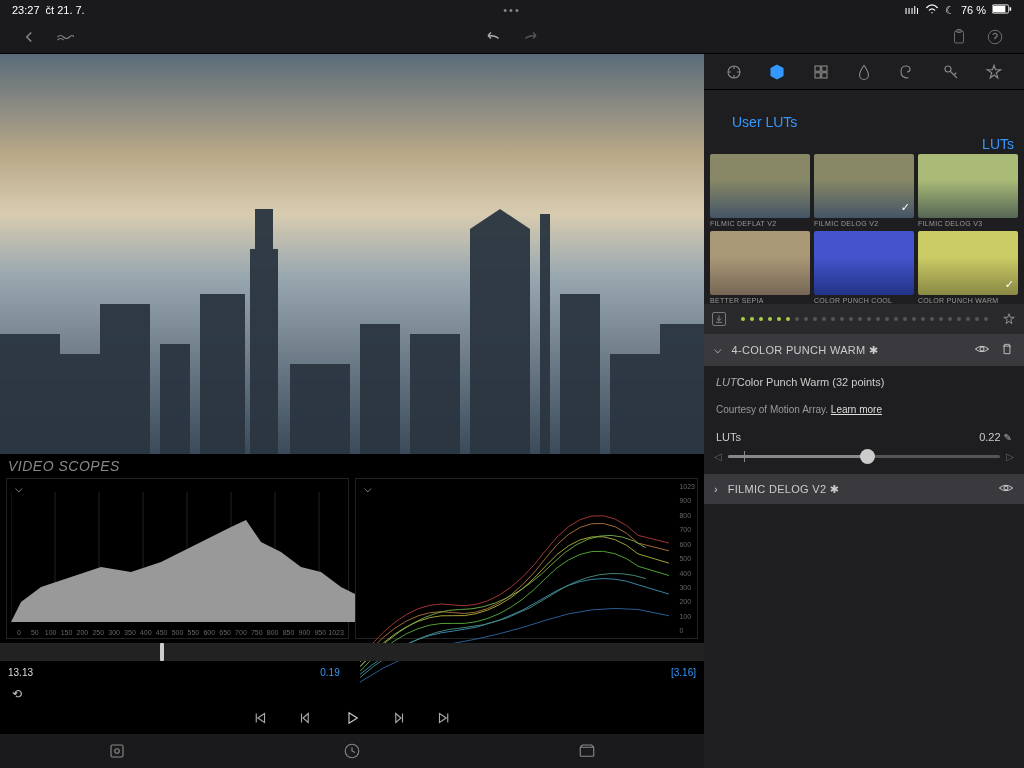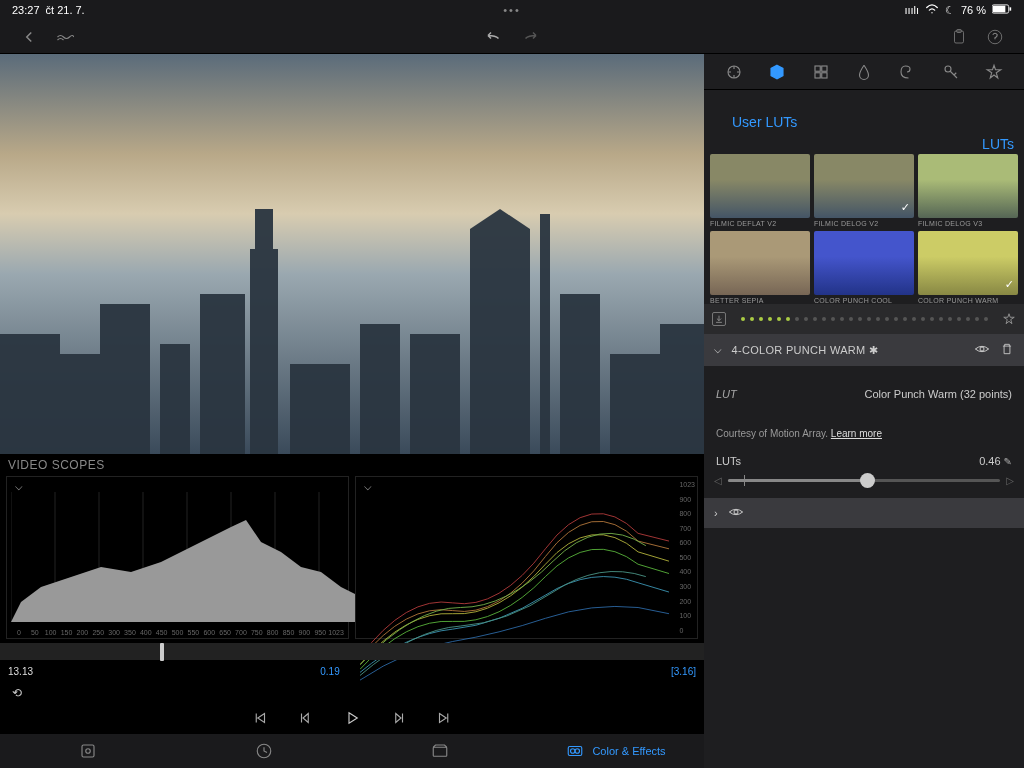--- a/index.html
+++ b/index.html
@@ -21,21 +21,21 @@
 
 
 .main { flex: 1; display: flex; overflow: hidden; }
 .left-panel { width: 704px; display: flex; flex-direction: column; background: #000; }
 .right-panel { width: 320px; background: #1e1e20; display: flex; flex-direction: column; overflow: hidden; }
 
 
 .preview { height: 400px; background: linear-gradient(to bottom, #6b7b8a 0%, #b8a888 20%, #d4c8a8 35%, #8899aa 50%, #556677 70%, #334455 100%); position: relative; }
 
 
-.scopes-label { font-size: 12px; color: #888; padding: 4px 8px; letter-spacing: 0.5px; }
+.scopes-label { font-size: 14px; color: #888; padding: 4px 8px; letter-spacing: 0.5px; font-style: italic; }
 .scopes { height: 170px; display: flex; background: #000; padding: 0 6px 4px 6px; gap: 6px; }
 .scope-panel { flex: 1; background: #000; border: 1px solid #222; position: relative; }
 .scope-chevron { position: absolute; top: 4px; left: 8px; color: #aaa; font-size: 10px; }
 .histogram { position: absolute; bottom: 16px; left: 4px; right: 4px; height: 130px; }
 .histo-x { position: absolute; bottom: 2px; left: 4px; right: 4px; display: flex; justify-content: space-between; font-size: 7px; color: #666; }
 .histo-x span { flex: 1; text-align: center; }
 .waveform-y { position: absolute; right: 2px; top: 4px; bottom: 4px; display: flex; flex-direction: column; justify-content: space-between; font-size: 7px; color: #666; }
 .waveform-viz { position: absolute; left: 4px; right: 28px; top: 10px; bottom: 6px; }
 
 
@@ -75,21 +75,21 @@
 .dot-row { display: flex; align-items: center; padding: 6px 8px; gap: 4px; background: #2a2a2c; }
 .dot-row .dl-icon { width: 14px; height: 14px; border: 1px solid #777; border-radius: 2px; display:flex;align-items:center;justify-content:center; }
 .dots { flex: 1; display: flex; gap: 5px; justify-content: center; }
 .dot { width: 4px; height: 4px; border-radius: 50%; background: #555; }
 .dot.on { background: #aacc44; }
 
 .section-header { display: flex; align-items: center; padding: 8px 10px; background: #3a3a3e; gap: 10px; font-size: 11px; }
 .section-header .chev { font-size: 10px; color: #ccc; }
 .section-title { flex: 1; letter-spacing: 0.3px; }
 
-.lut-row { display: flex; justify-content: space-between; padding: 22px 12px; font-size: 11px; }
+.lut-row { display: flex; justify-content: flex-start; padding: 10px 12px; font-size: 11px; }
 .lut-label { color: #aaa; font-style: italic; }
 .lut-value { color: #ccc; }
 
 .courtesy { font-size: 10px; color: #999; padding: 6px 12px 12px 12px; }
 .courtesy .learn { color: #ddd; text-decoration: underline; }
 
 .blend-row { display: flex; justify-content: space-between; padding: 4px 12px; font-size: 11px; }
 .blend-slider-row { display: flex; align-items: center; padding: 4px 10px 10px 10px; gap: 6px; }
 .arrow-sm { color: #666; font-size: 10px; cursor: pointer; }
 .slider-track { flex: 1; height: 3px; background: #555; border-radius: 2px; position: relative; }
@@ -328,28 +328,20 @@
             <circle cx="12" cy="12" r="9"></circle>
             <path d="M12 7 L12 12 L16 14"></path>
           </svg>
         </div>
       <div class="bottom-tab">
           <svg width="18" height="18" viewBox="0 0 24 24" fill="none" stroke="#888" stroke-width="1.5">
             <rect x="3" y="7" width="18" height="12" rx="1"></rect>
             <path d="M3 7 L6 4 L18 4 L21 7"></path>
           </svg>
         </div>
-      <div class="bottom-tab active">
-        <svg width="18" height="18" viewBox="0 0 24 24" fill="none" stroke="#3399ff" stroke-width="1.5">
-            <rect x="3" y="6" width="18" height="12" rx="2"></rect>
-            <circle cx="9" cy="12" r="3"></circle>
-            <circle cx="15" cy="12" r="3"></circle>
-          </svg>
-        <span style="font-size:11px;">Color &amp; Effects</span>
-      </div>
     </div>
   </div>
 
   <div class="right-panel">
     <div class="right-tabs">
       <span class="icon">
           <svg viewBox="0 0 24 24" fill="none" stroke="#888" stroke-width="1.5">
             <circle cx="12" cy="12" r="8"></circle>
             <path d="M12 8 L12 4 M12 20 L12 16 M8 12 L4 12 M20 12 L16 12"></path>
           </svg>
@@ -483,33 +475,34 @@
       <span class="lut-label">LUT</span>
       <span class="lut-value">Color Punch Warm (32 points)</span>
     </div>
 
     <div class="courtesy">
       <span>Courtesy of Motion Array. </span><span class="learn">Learn more</span>
     </div>
 
     <div class="blend-row">
       <span>LUTs</span>
-      <span><span>0.46</span> <span class="pencil">✎</span></span>
+      <span><span>0.22</span> <span class="pencil">✎</span></span>
     </div>
     <div class="blend-slider-row">
       <span class="arrow-sm">◁</span>
       <div class="slider-track">
         <div class="slider-tick" style="left:6%"></div>
         <div class="slider-fill" id="slider-fill" style="width: 51%;"></div>
         <div class="slider-thumb" id="slider-thumb" style="left: calc(51% - 7px);"></div>
       </div>
       <span class="arrow-sm">▷</span>
     </div>
 
     <div class="collapsed-section">
       <span class="chev">›</span>
+      <span class="section-title">FILMIC DELOG V2 ✱</span>
       <span><svg width="16" height="12" viewBox="0 0 24 16" fill="none" stroke="#ccc" stroke-width="1.5">
             <path d="M2 8 Q12 0 22 8 Q12 16 2 8"></path>
             <circle cx="12" cy="8" r="3"></circle>
           </svg></span>
     </div>
   </div>
 </div>
 
 </body></html>

